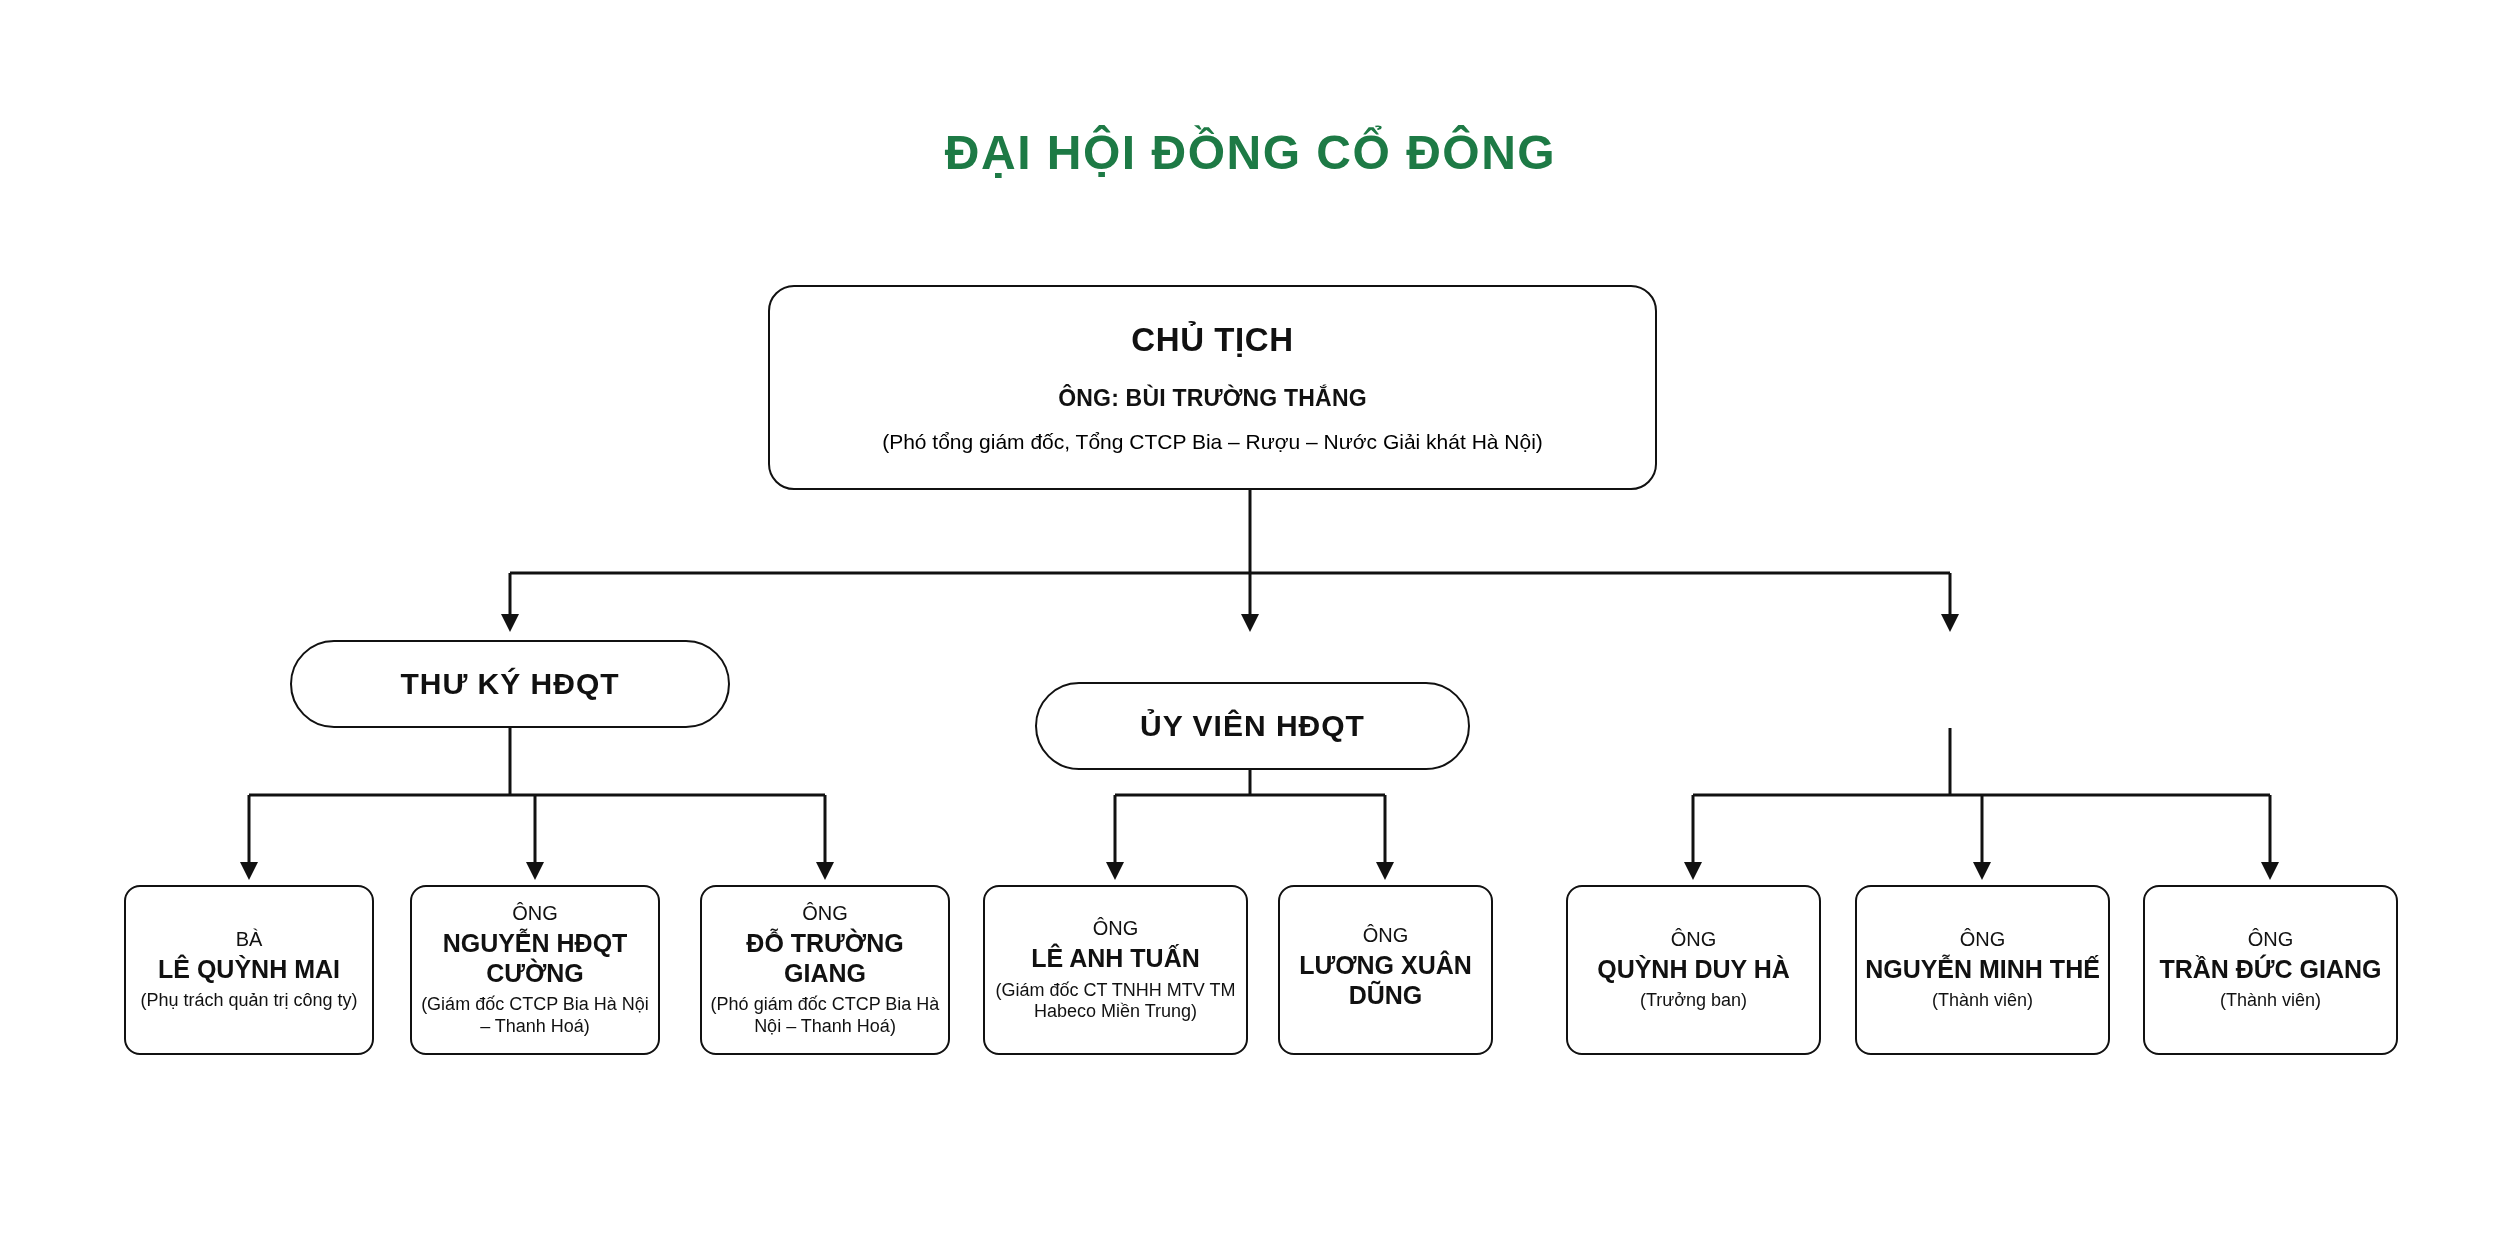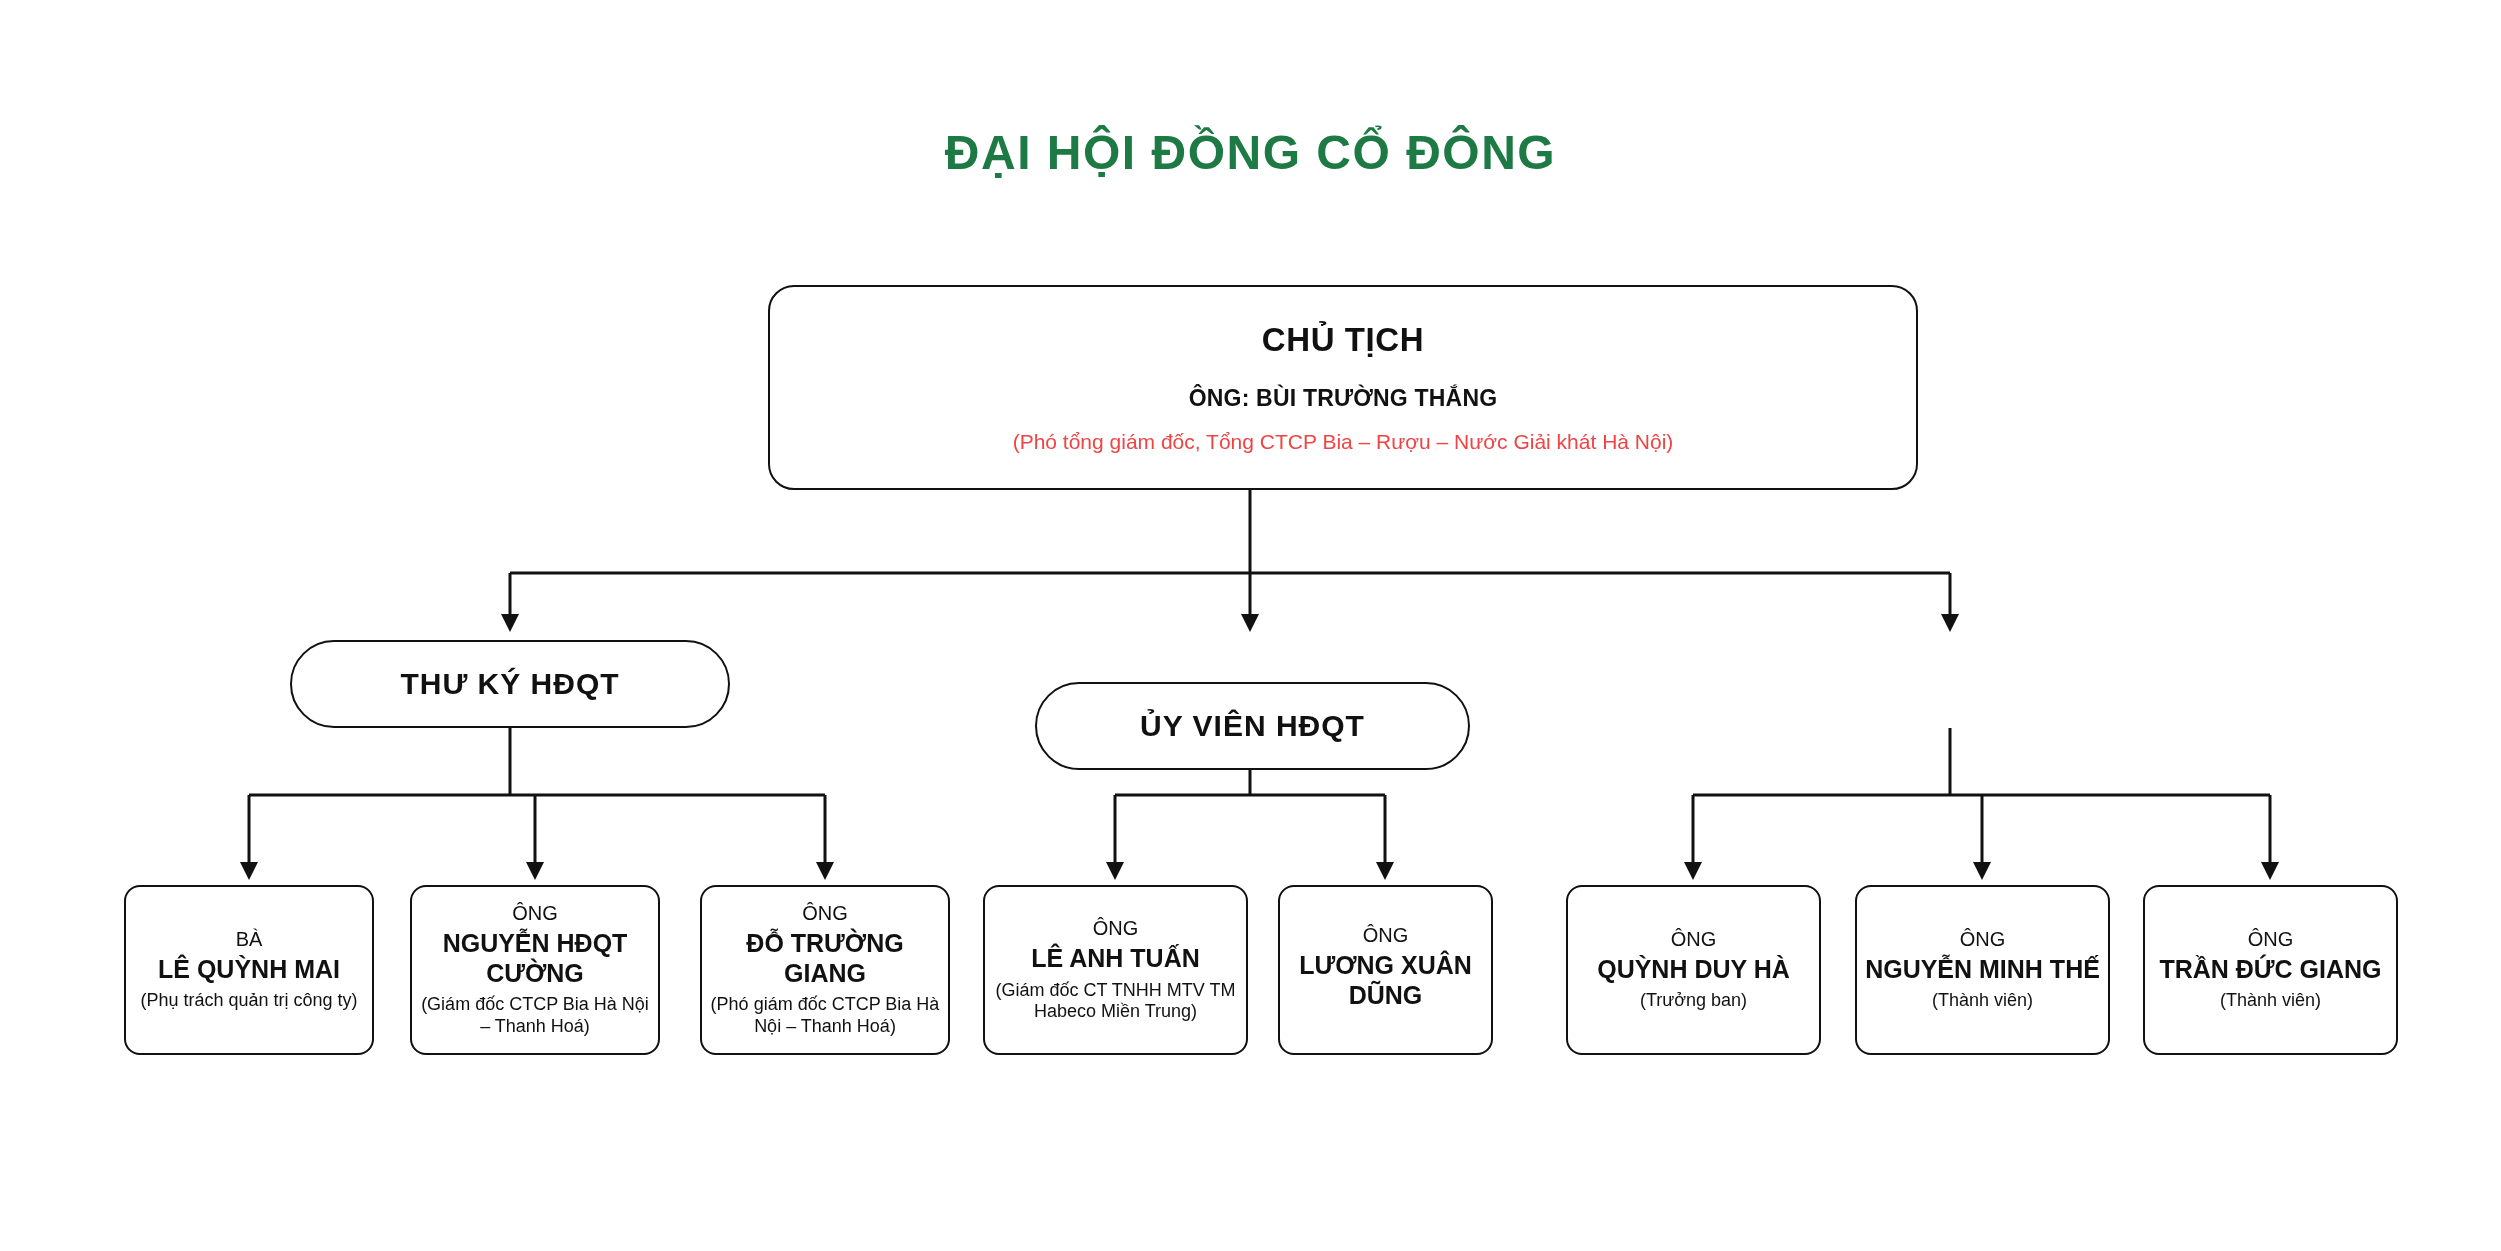--- a/index.html
+++ b/index.html
@@ -47,41 +47,41 @@
     display: flex;
     flex-direction: column;
     align-items: center;
     justify-content: center;
     text-align: center;
   }
   
   .node-root {
     left: 768px;
     top: 285px;
-    width: 1150px;
+    width: 889px;
     height: 205px;
     border-radius: 26px;
     padding: 4px 18px;
   }
   .node-root .role {
     font-size: 33px;
     font-weight: bold;
     letter-spacing: 0.6px;
     margin-bottom: 26px;
   }
   .node-root .person {
     font-size: 23px;
     font-weight: bold;
     letter-spacing: 0.2px;
     margin-bottom: 18px;
   }
   .node-root .note {
     font-size: 21px;
     font-weight: normal;
-    color: #ef4444;
+    color: #000000;
   }
   
   .node-l2 {
     top: 640px;
     height: 88px;
     border-radius: 44px;
     font-size: 30px;
     font-weight: bold;
     letter-spacing: 1px;
     text-align: right;

